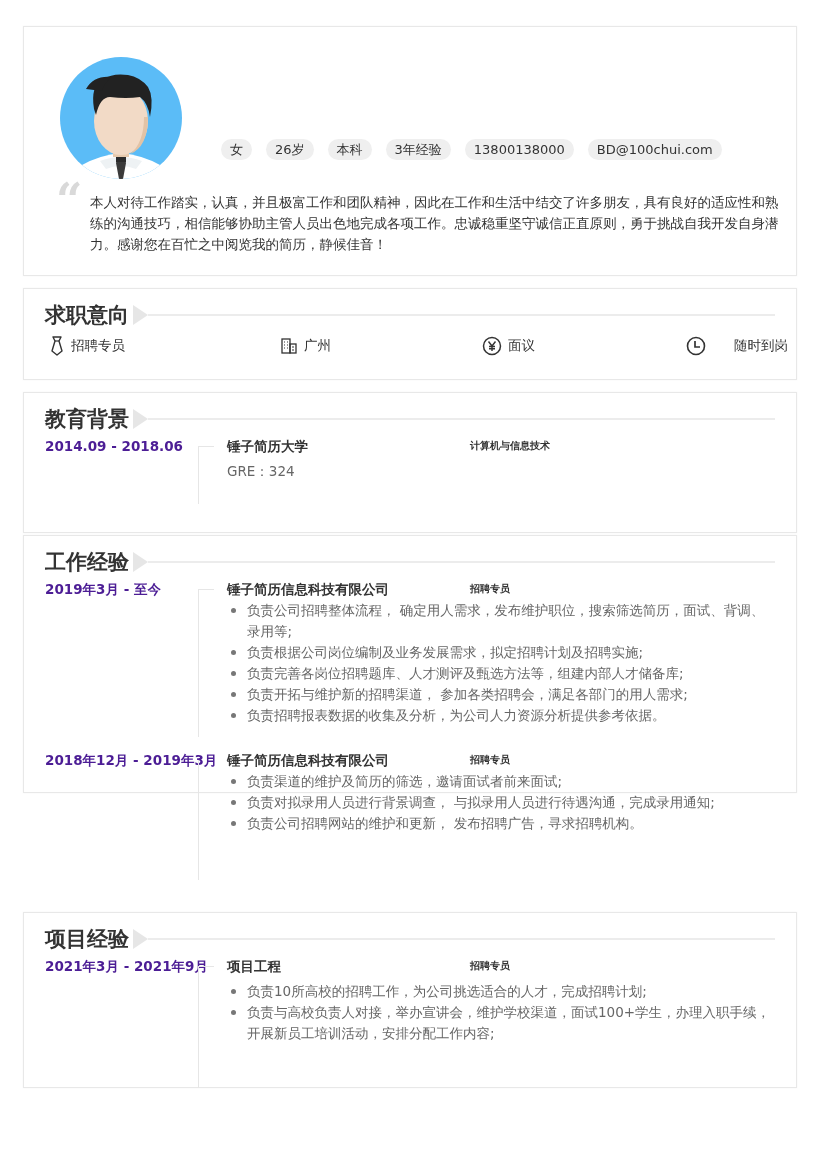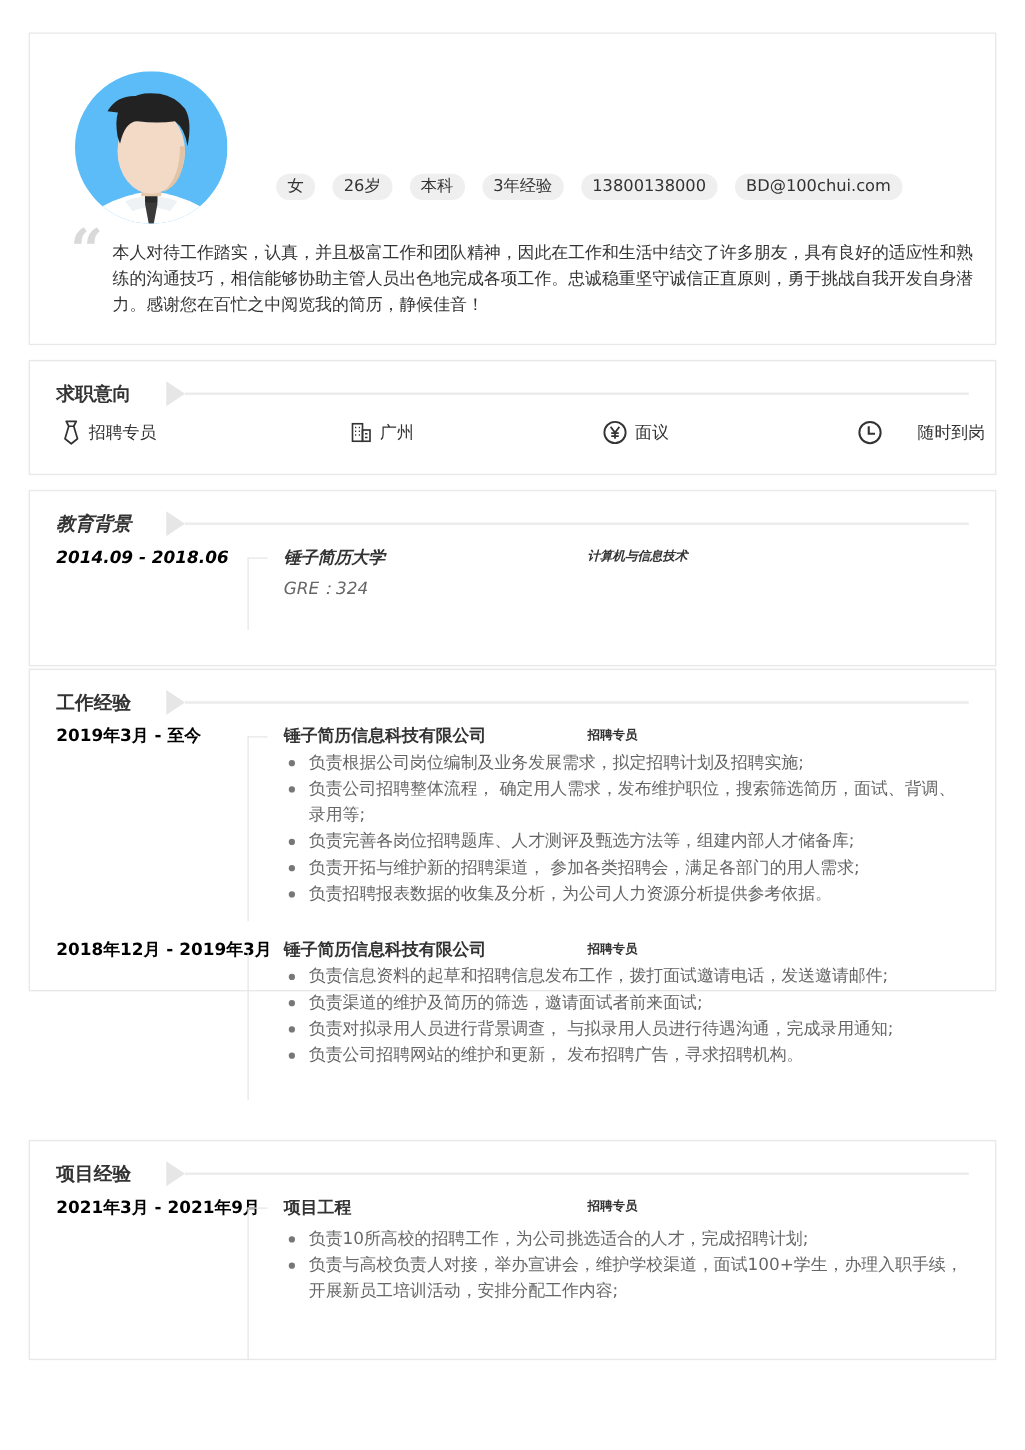--- a/index.html
+++ b/index.html
@@ -24,41 +24,41 @@
     position: absolute; left: 32px; top: 150px; font-family: "DejaVu Serif", serif;
     font-size: 46px; font-weight: bold; color: #d9d9d9; line-height: 46px; letter-spacing: -4px;
   }
   .summary {
     position: absolute; left: 66px; top: 165px; width: 690px;
     font-size: 13.5px; line-height: 21px; color: #333;
   }
 
   
   .sec-head { position: absolute; left: 21px; top: 12px; right: 21px; height: 28px; }
-  .sec-title { position: absolute; left: 0; top: 0; font-size: 15px; font-weight: bold; color: #333; line-height: 28px; }
+  .sec-title { position: absolute; left: 0; top: 0; font-size: 21px; font-weight: bold; color: #333; line-height: 28px; }
   .sec-arrow {
     position: absolute; left: 88px; top: 4px; width: 0; height: 0;
     border-top: 10px solid transparent; border-bottom: 10px solid transparent;
     border-left: 15px solid #e6e6e6;
   }
   .sec-line { position: absolute; left: 103px; right: 0; top: 13px; height: 2px; background: #ececec; }
 
   
   #card-intent { top: 288px; height: 92px; }
   .intent-row { position: absolute; top: 46px; left: 0; right: 0; height: 22px; font-size: 13.5px; color: #333; }
   .intent-item { position: absolute; display: flex; align-items: center; gap: 6px; height: 22px; white-space: nowrap; }
   .intent-item svg { flex: none; }
 
   
-  #card-edu { top: 392px; height: 141px; font-style: italic; }
+  #card-edu { top: 392px; height: 141px; }
   #card-work { top: 535px; height: 258px; }
   #card-proj { top: 912px; height: 176px; }
 
   .entry { position: absolute; left: 0; right: 0; }
-  .entry-date { position: absolute; left: 21px; top: 0; font-size: 13.5px; font-weight: bold; color: #000000; white-space: nowrap; line-height: 20px; }
+  .entry-date { position: absolute; left: 21px; top: 0; font-size: 13.5px; font-weight: bold; color: #4c1d95; white-space: nowrap; line-height: 20px; }
   .entry-vline { position: absolute; left: 174px; top: 10px; width: 1px; background: #e6e6e6; }
   .entry-hline { position: absolute; left: 174px; top: 10px; width: 16px; height: 1px; background: #e6e6e6; }
   .entry-org { position: absolute; left: 203px; top: 0; font-size: 13.5px; font-weight: bold; color: #333; line-height: 20px; white-space: nowrap; }
   .entry-role { position: absolute; left: 446px; top: 0; font-size: 10px; font-weight: bold; color: #333; line-height: 20px; white-space: nowrap; }
   .entry-body { position: absolute; left: 203px; top: 25px; right: 21px; font-size: 13.5px; color: #666; line-height: 21px; }
   .entry-list { list-style: none; position: absolute; left: 203px; top: 21px; right: 20px; font-size: 13.5px; color: #666; line-height: 21px; }
   .entry-list li { position: relative; padding-left: 20px; }
   .entry-list li::before {
     content: ""; position: absolute; left: 4px; top: 8px; width: 5px; height: 5px; border-radius: 50%; background: #777;
   }
@@ -166,35 +166,34 @@
     <span class="sec-line"></span>
   </div>
 
   <div class="entry" style="top:43px;">
     <span class="entry-date">2019年3月 - 至今</span>
     <span class="entry-hline"></span>
     <span class="entry-vline" style="height:148px;"></span>
     <span class="entry-org">锤子简历信息科技有限公司</span>
     <span class="entry-role">招聘专员</span>
     <ul class="entry-list">
+      <li>负责公司招聘整体流程，  确定用人需求，发布维护职位，搜索筛选简历，面试、背调、录用等;</li>
       <li>负责根据公司岗位编制及业务发展需求，拟定招聘计划及招聘实施;</li>
-      <li>负责公司招聘整体流程，  确定用人需求，发布维护职位，搜索筛选简历，面试、背调、录用等;</li>
       <li>负责完善各岗位招聘题库、人才测评及甄选方法等，组建内部人才储备库;</li>
       <li>负责开拓与维护新的招聘渠道， 参加各类招聘会，满足各部门的用人需求;</li>
       <li>负责招聘报表数据的收集及分析，为公司人力资源分析提供参考依据。</li>
     </ul>
   </div>
 
   <div class="entry" style="top:214px;">
     <span class="entry-date">2018年12月 - 2019年3月</span>
     <span class="entry-vline" style="height:120px;"></span>
     <span class="entry-org">锤子简历信息科技有限公司</span>
     <span class="entry-role">招聘专员</span>
     <ul class="entry-list">
-      <li>负责信息资料的起草和招聘信息发布工作，拨打面试邀请电话，发送邀请邮件;</li>
       <li>负责渠道的维护及简历的筛选，邀请面试者前来面试;</li>
       <li>负责对拟录用人员进行背景调查， 与拟录用人员进行待遇沟通，完成录用通知;</li>
       <li>负责公司招聘网站的维护和更新， 发布招聘广告，寻求招聘机构。</li>
     </ul>
   </div>
 </div>
 
 <div class="card" id="card-proj">
   <div class="sec-head">
     <span class="sec-title">项目经验</span>

